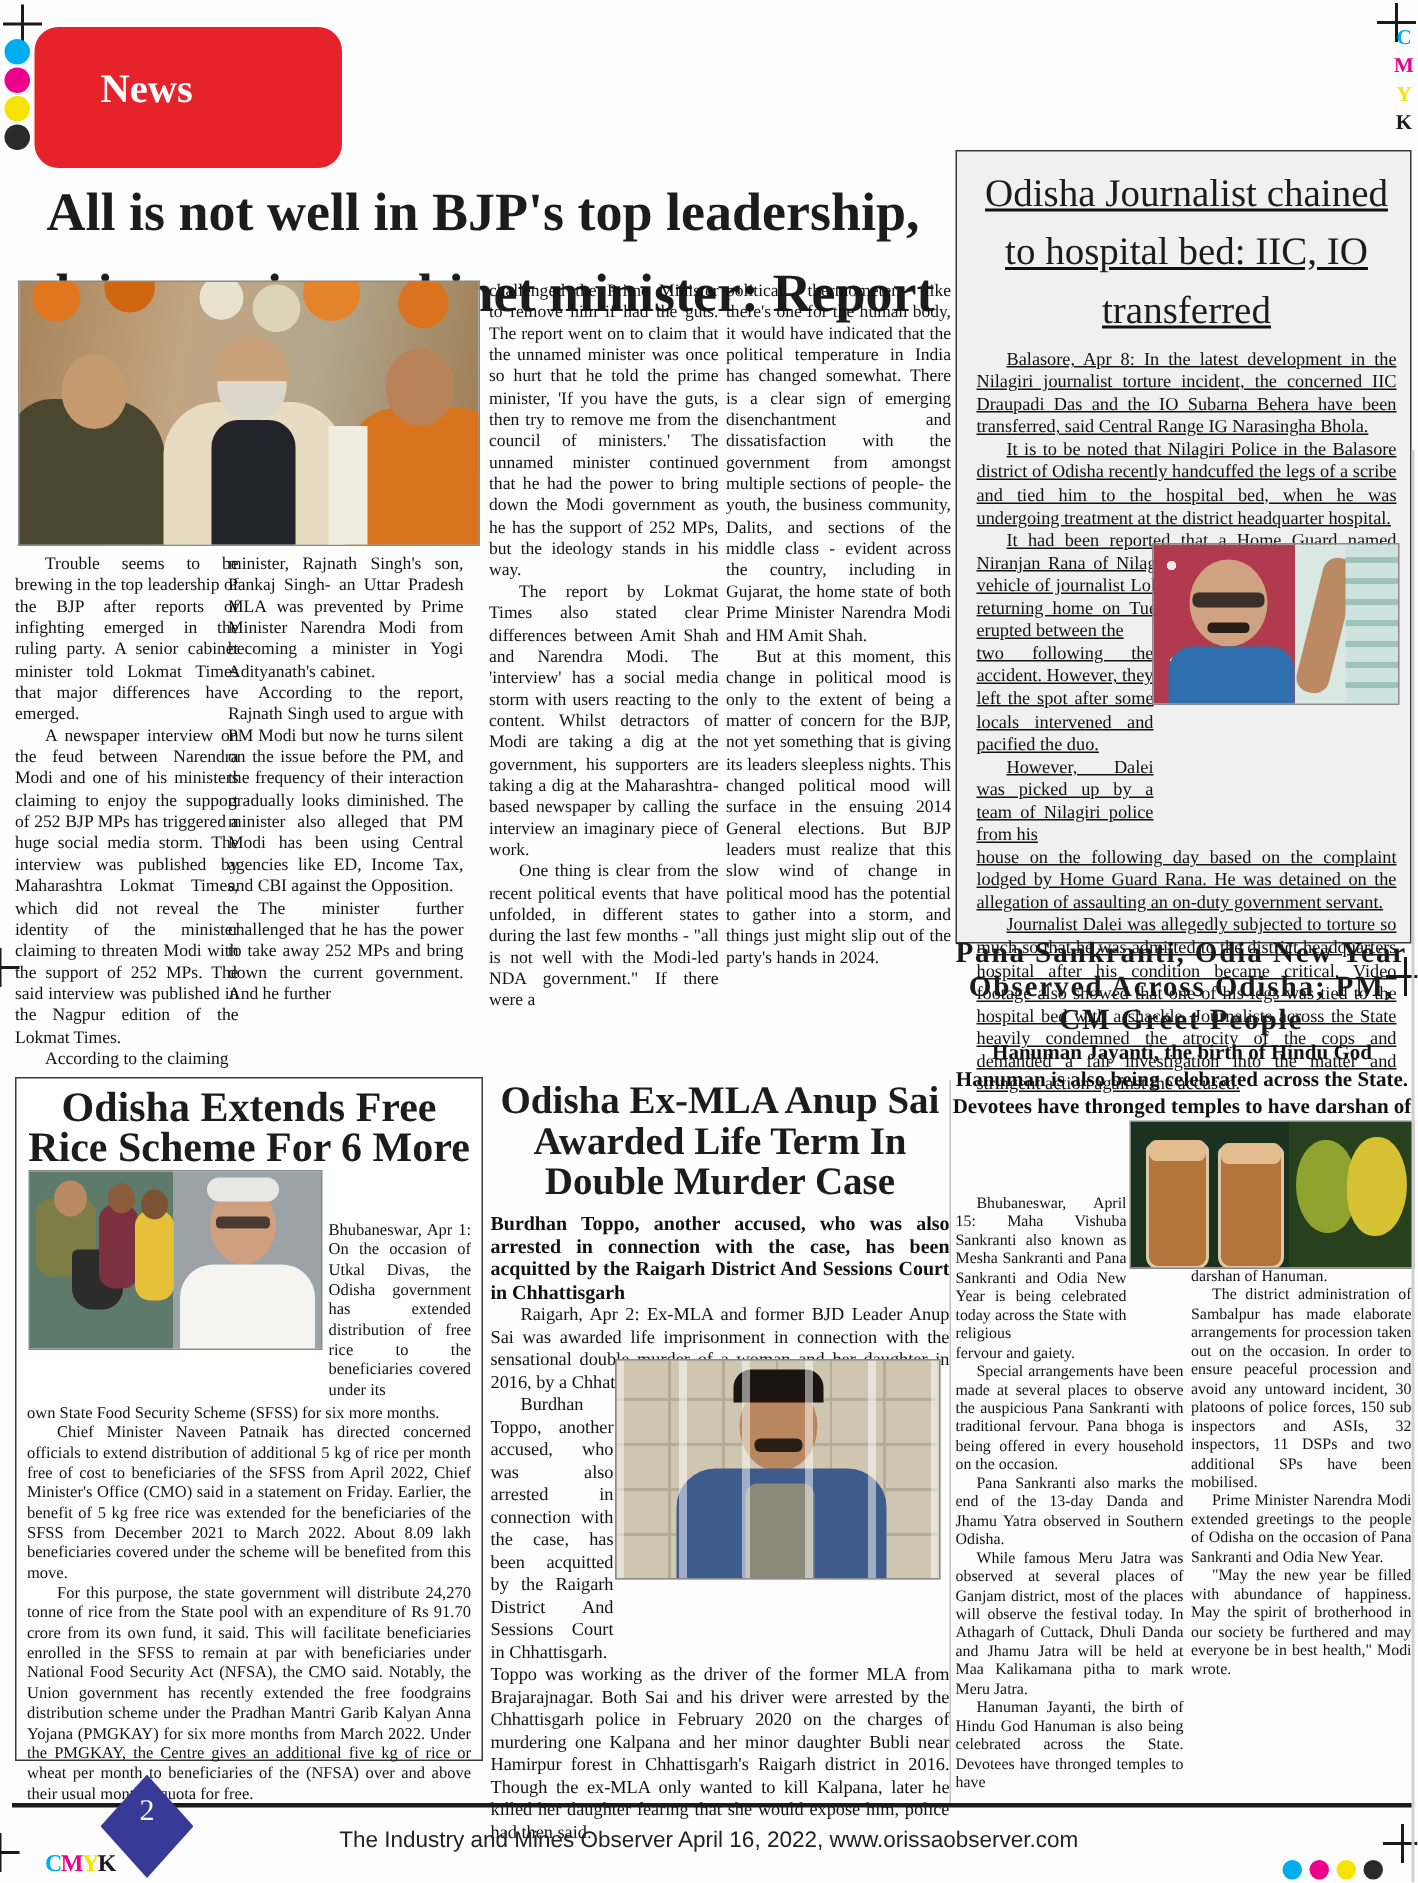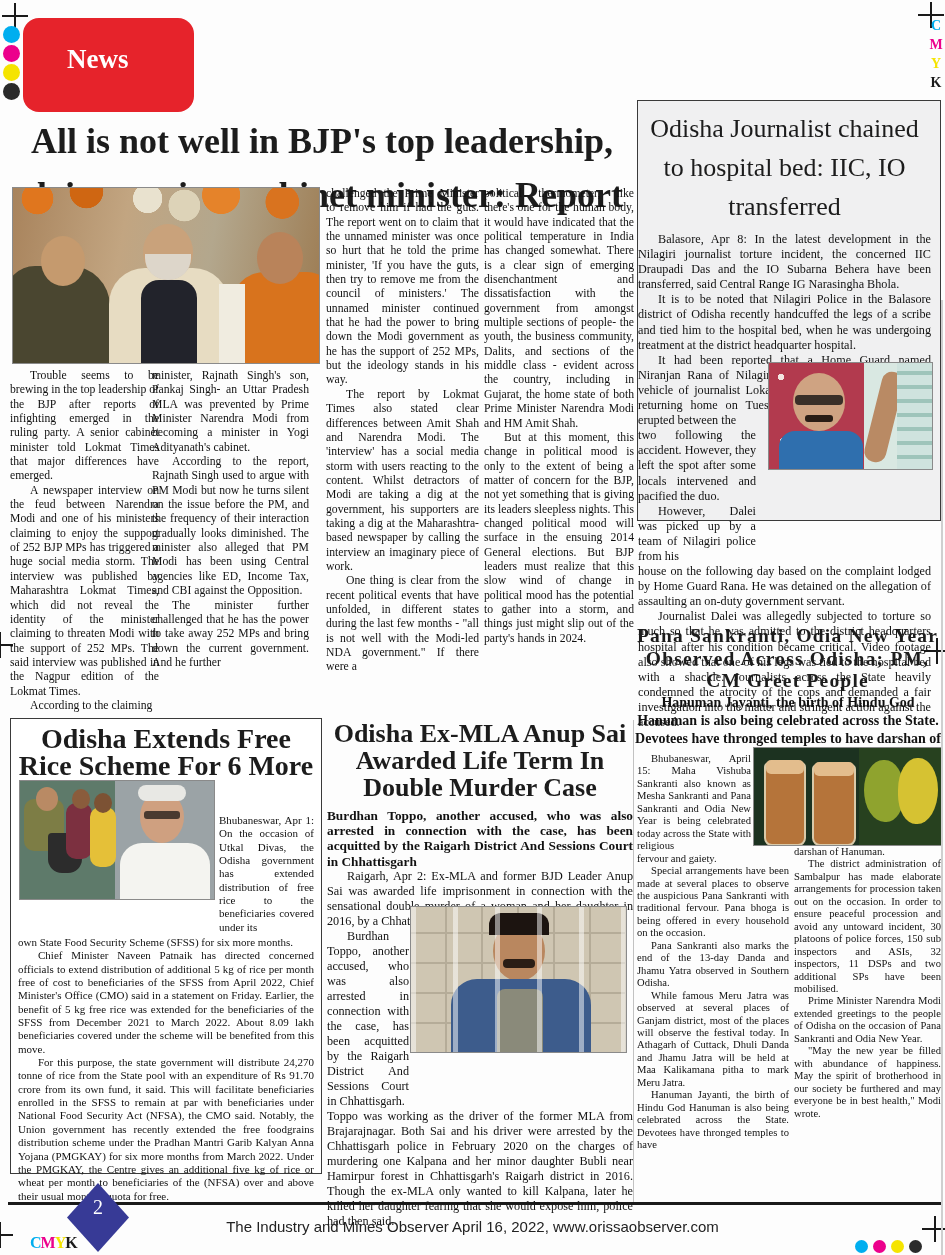--- a/index.html
+++ b/index.html
@@ -13,48 +13,48 @@
   .cross{position:absolute;width:26px;height:26px;
          background:linear-gradient(#1a1a1a,#1a1a1a) center/100% 2px no-repeat,
                     linear-gradient(#1a1a1a,#1a1a1a) center/2px 100% no-repeat;}
   .dot{position:absolute;border-radius:50%;}
   .cmyk-v{position:absolute;left:928px;top:16px;width:16px;text-align:center;
           font-weight:bold;font-size:14px;line-height:19px;}
   .cmyk-h{position:absolute;left:30px;top:1234px;font-size:16px;font-weight:bold;letter-spacing:-1px;}
   .c-c{color:#00aeef}.c-m{color:#ec008c}.c-y{color:#f5e400}.c-k{color:#1a1a1a}
 
   
-  .news{position:absolute;left:23px;top:18px;width:171px;height:94px;
+  .news{position:absolute;left:23px;top:18px;width:205px;height:94px;
         background:#e6232b;border-radius:16px;}
   .news span{position:absolute;left:44px;top:26px;color:#fff;font-size:27px;font-weight:bold;}
 
   
   .lead-hl{position:absolute;left:8px;top:114px;width:628px;font-size:36px;font-weight:bold;
            line-height:54px;text-align:center;color:#1c1c1c;}
   .photo{position:absolute;overflow:hidden;border:1px solid #8a8a8a;background:#b8a88f;}
   .col{position:absolute;font-size:11.7px;line-height:14.35px;}
   .col p{margin:0;}
 
   
-  .jbox{position:absolute;left:637px;top:100px;width:304px;height:421px;background:#f0f0f1;
-        border:1.5px solid #3a3a3a;box-sizing:border-box;padding:6px 9px 0 0;}
+  .jbox{position:absolute;left:637px;top:100px;width:304px;height:529px;background:#f0f0f1;
+        border:1.5px solid #3a3a3a;box-sizing:border-box;padding:6px 9px 0 13px;text-decoration:underline;}
   .jbox .hl{font-size:26px;line-height:39px;text-align:center;margin:2px 0 6px 0;color:#1c1c1c;}
   .jbody{font-size:12.2px;line-height:15.1px;}
   .jwrap{width:118px;}
   .jphoto{position:absolute;right:7px;top:261px;width:163px;height:106px;}
 
   
   .pana-hl{position:absolute;left:631px;top:625px;width:313px;font-size:19.5px;font-weight:bold;
            line-height:22.5px;text-align:center;letter-spacing:1.2px;color:#1c1c1c;}
   .pana-sf{position:absolute;left:633px;top:694px;width:310px;font-size:14px;font-weight:bold;
            line-height:18.2px;text-align:center;}
   .pcol{position:absolute;top:753px;font-size:10.6px;line-height:12.45px;}
   .pcol p{text-indent:14px;}
   .pcol .noind{text-indent:0;}
-  .pnarrow{width:114px;}
+  .pnarrow{width:114px;margin-top:44px;}
 
   
   .rbox{position:absolute;left:10px;top:718px;width:312px;height:456px;border:1.5px solid #3a3a3a;
         box-sizing:border-box;background:#fff;padding:4px 7px 0 7px;}
   .rbox .hl{font-size:28px;line-height:27px;font-weight:bold;text-align:center;margin:2px 0 8px 0;color:#1c1c1c;}
   .rbody{font-size:11px;line-height:13.35px;}
   .rnarrow{margin-left:201px;width:95px;min-height:122px;}
   .rphoto{position:absolute;left:8px;top:61px;width:194px;height:118px;}
 
   

